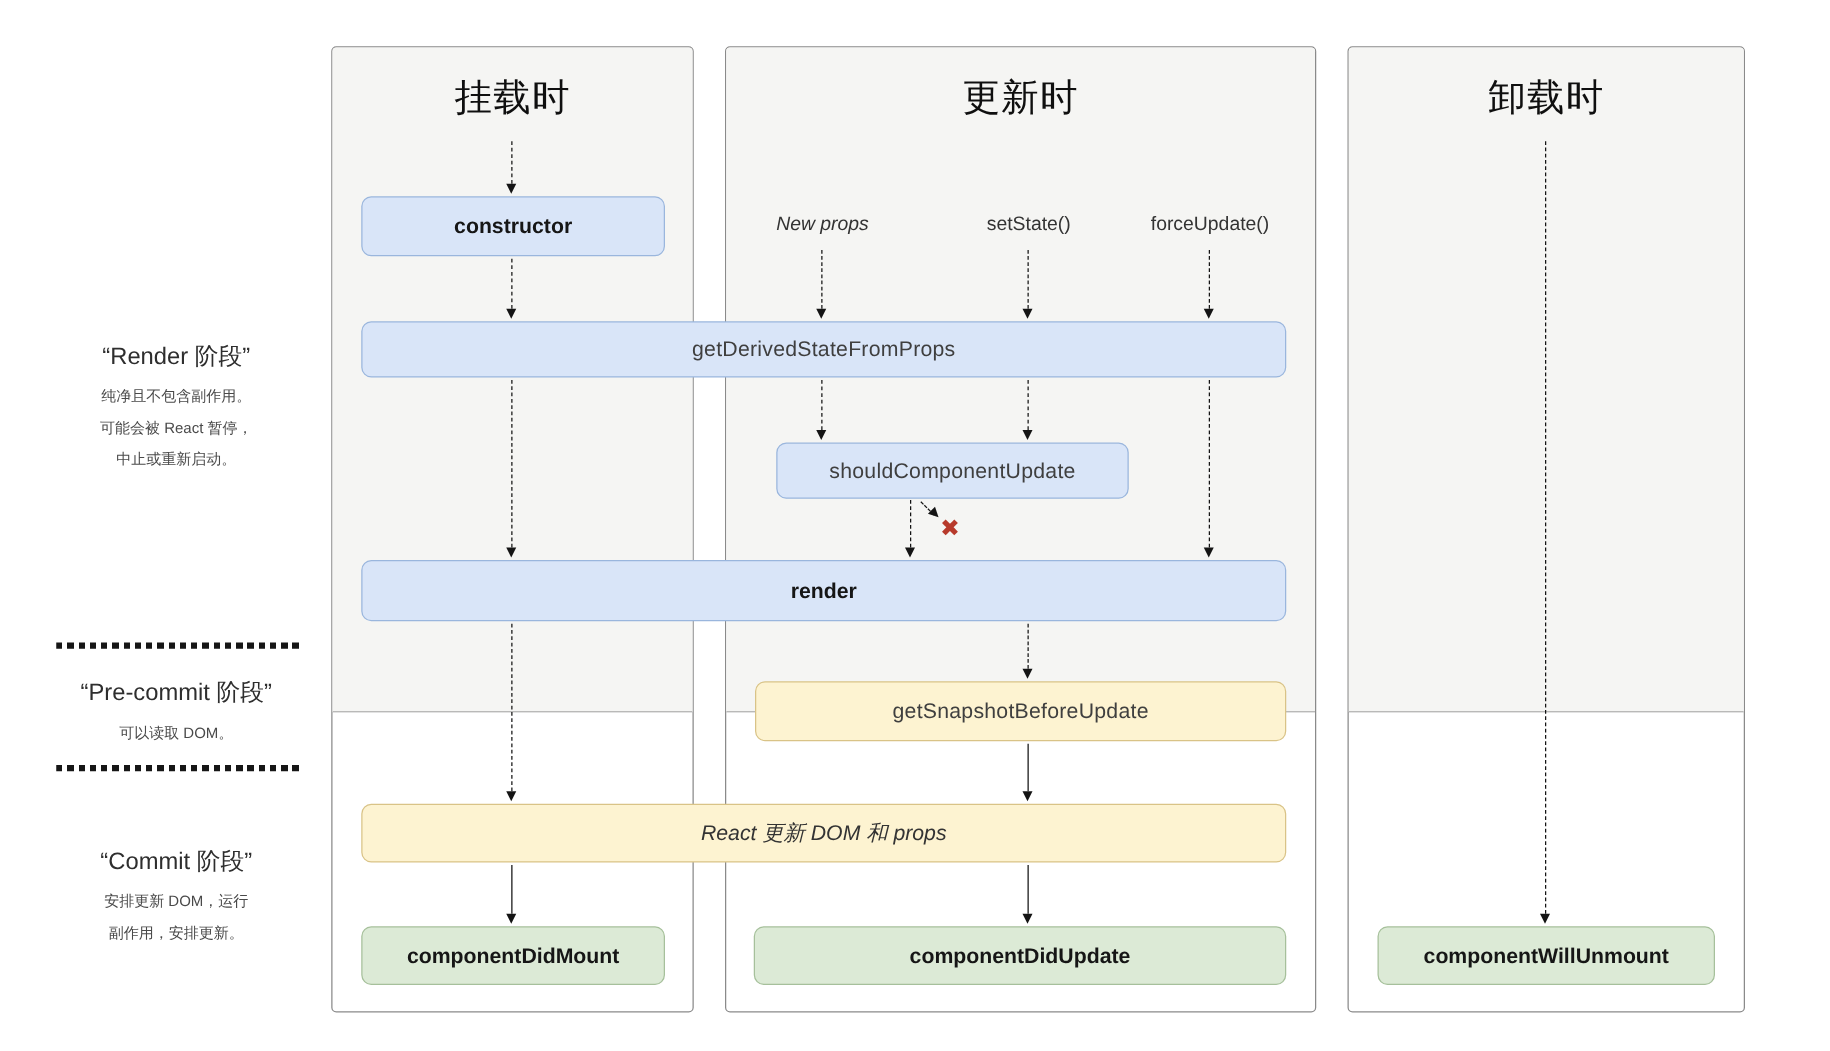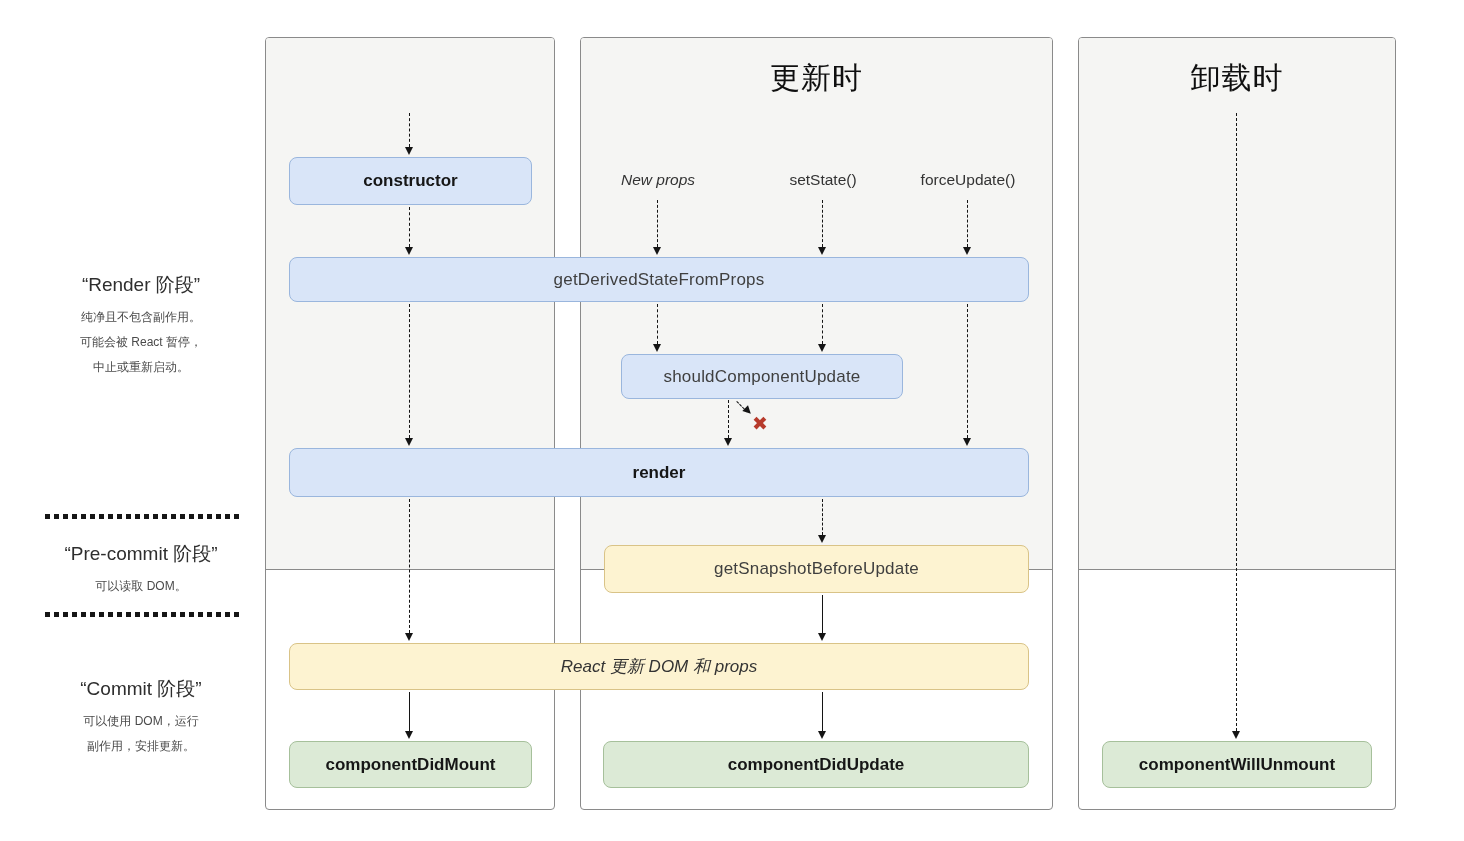--- a/index.html
+++ b/index.html
@@ -85,26 +85,27 @@
 
 <div class="phase-block" style="top:541px">
   <div class="phase-title">“Pre-commit 阶段”</div>
   <div class="phase-line">可以读取 DOM。</div>
 </div>
 
 <div class="dotted-sep" style="top:612px"></div>
 
 <div class="phase-block" style="top:676px">
   <div class="phase-title">“Commit 阶段”</div>
-  <div class="phase-line">可以使用 DOM，运行</div>
+  <div class="phase-line">安排更新 DOM，运行</div>
   <div class="phase-line">副作用，安排更新。</div>
 </div>
 
 <div class="panel" style="left:265px;width:290px">
   <div class="gray-cap"></div>
+  <div class="col-title">挂载时</div>
 </div>
 <div class="panel" style="left:580px;width:473px">
   <div class="gray-cap"></div>
   <div class="col-title">更新时</div>
 </div>
 <div class="panel" style="left:1078px;width:318px">
   <div class="gray-cap"></div>
   <div class="col-title">卸载时</div>
 </div>
 

